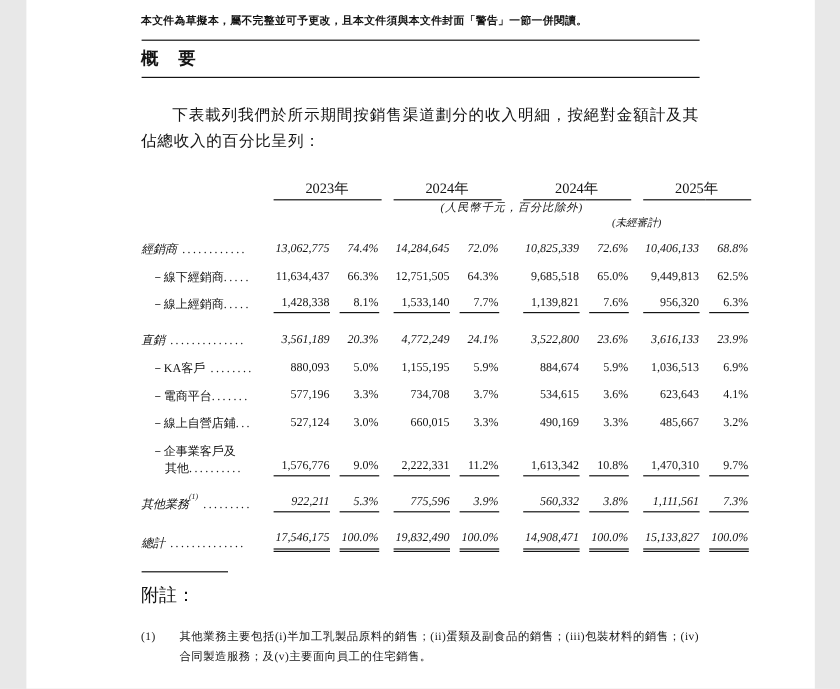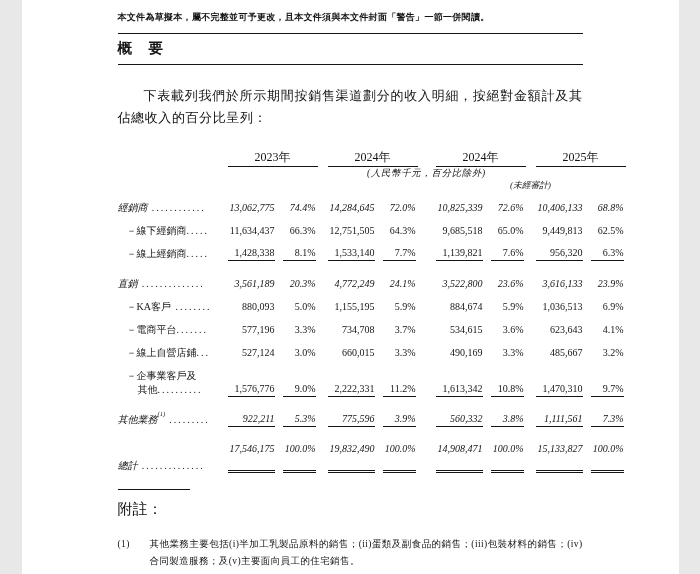--- a/index.html
+++ b/index.html
@@ -27,21 +27,21 @@
   .rlabel{text-align:left;overflow:hidden;}
   .ind{padding-left:9px !important;}
   .l2{padding-left:11px;}
   .dots{letter-spacing:2px;}
   .amt{text-align:right;padding-right:5px !important;}
   .pct{text-align:right;padding-right:2px !important;}
   .amt .v,.pct .v{display:inline-block;text-align:right;padding-bottom:2px;}
   .amt .v{min-width:47px;}
   .pct .v{min-width:33px;}
   tr.u .v{border-bottom:1px solid #141414;}
-  tr.uu .v{border-bottom:3px double #141414;padding-bottom:16px;}
+  tr.uu .v{border-bottom:3px double #141414;padding-bottom:3px;}
   sup.fn{font-size:6.5px;position:relative;top:-3px;}
   .notes-sep{width:72px;border:0;border-top:1px solid #141414;margin:16px 0 0 0;}
   .notes-heading{font-size:15px;margin-top:10px;}
   .note-item{display:flex;margin-top:17px;font-size:9.5px;line-height:17px;letter-spacing:0.4px;}
   .note-num{width:32px;flex:none;}
   .note-text{flex:1;text-align:justify;}
 </style>
 </head>
 <body>
 

